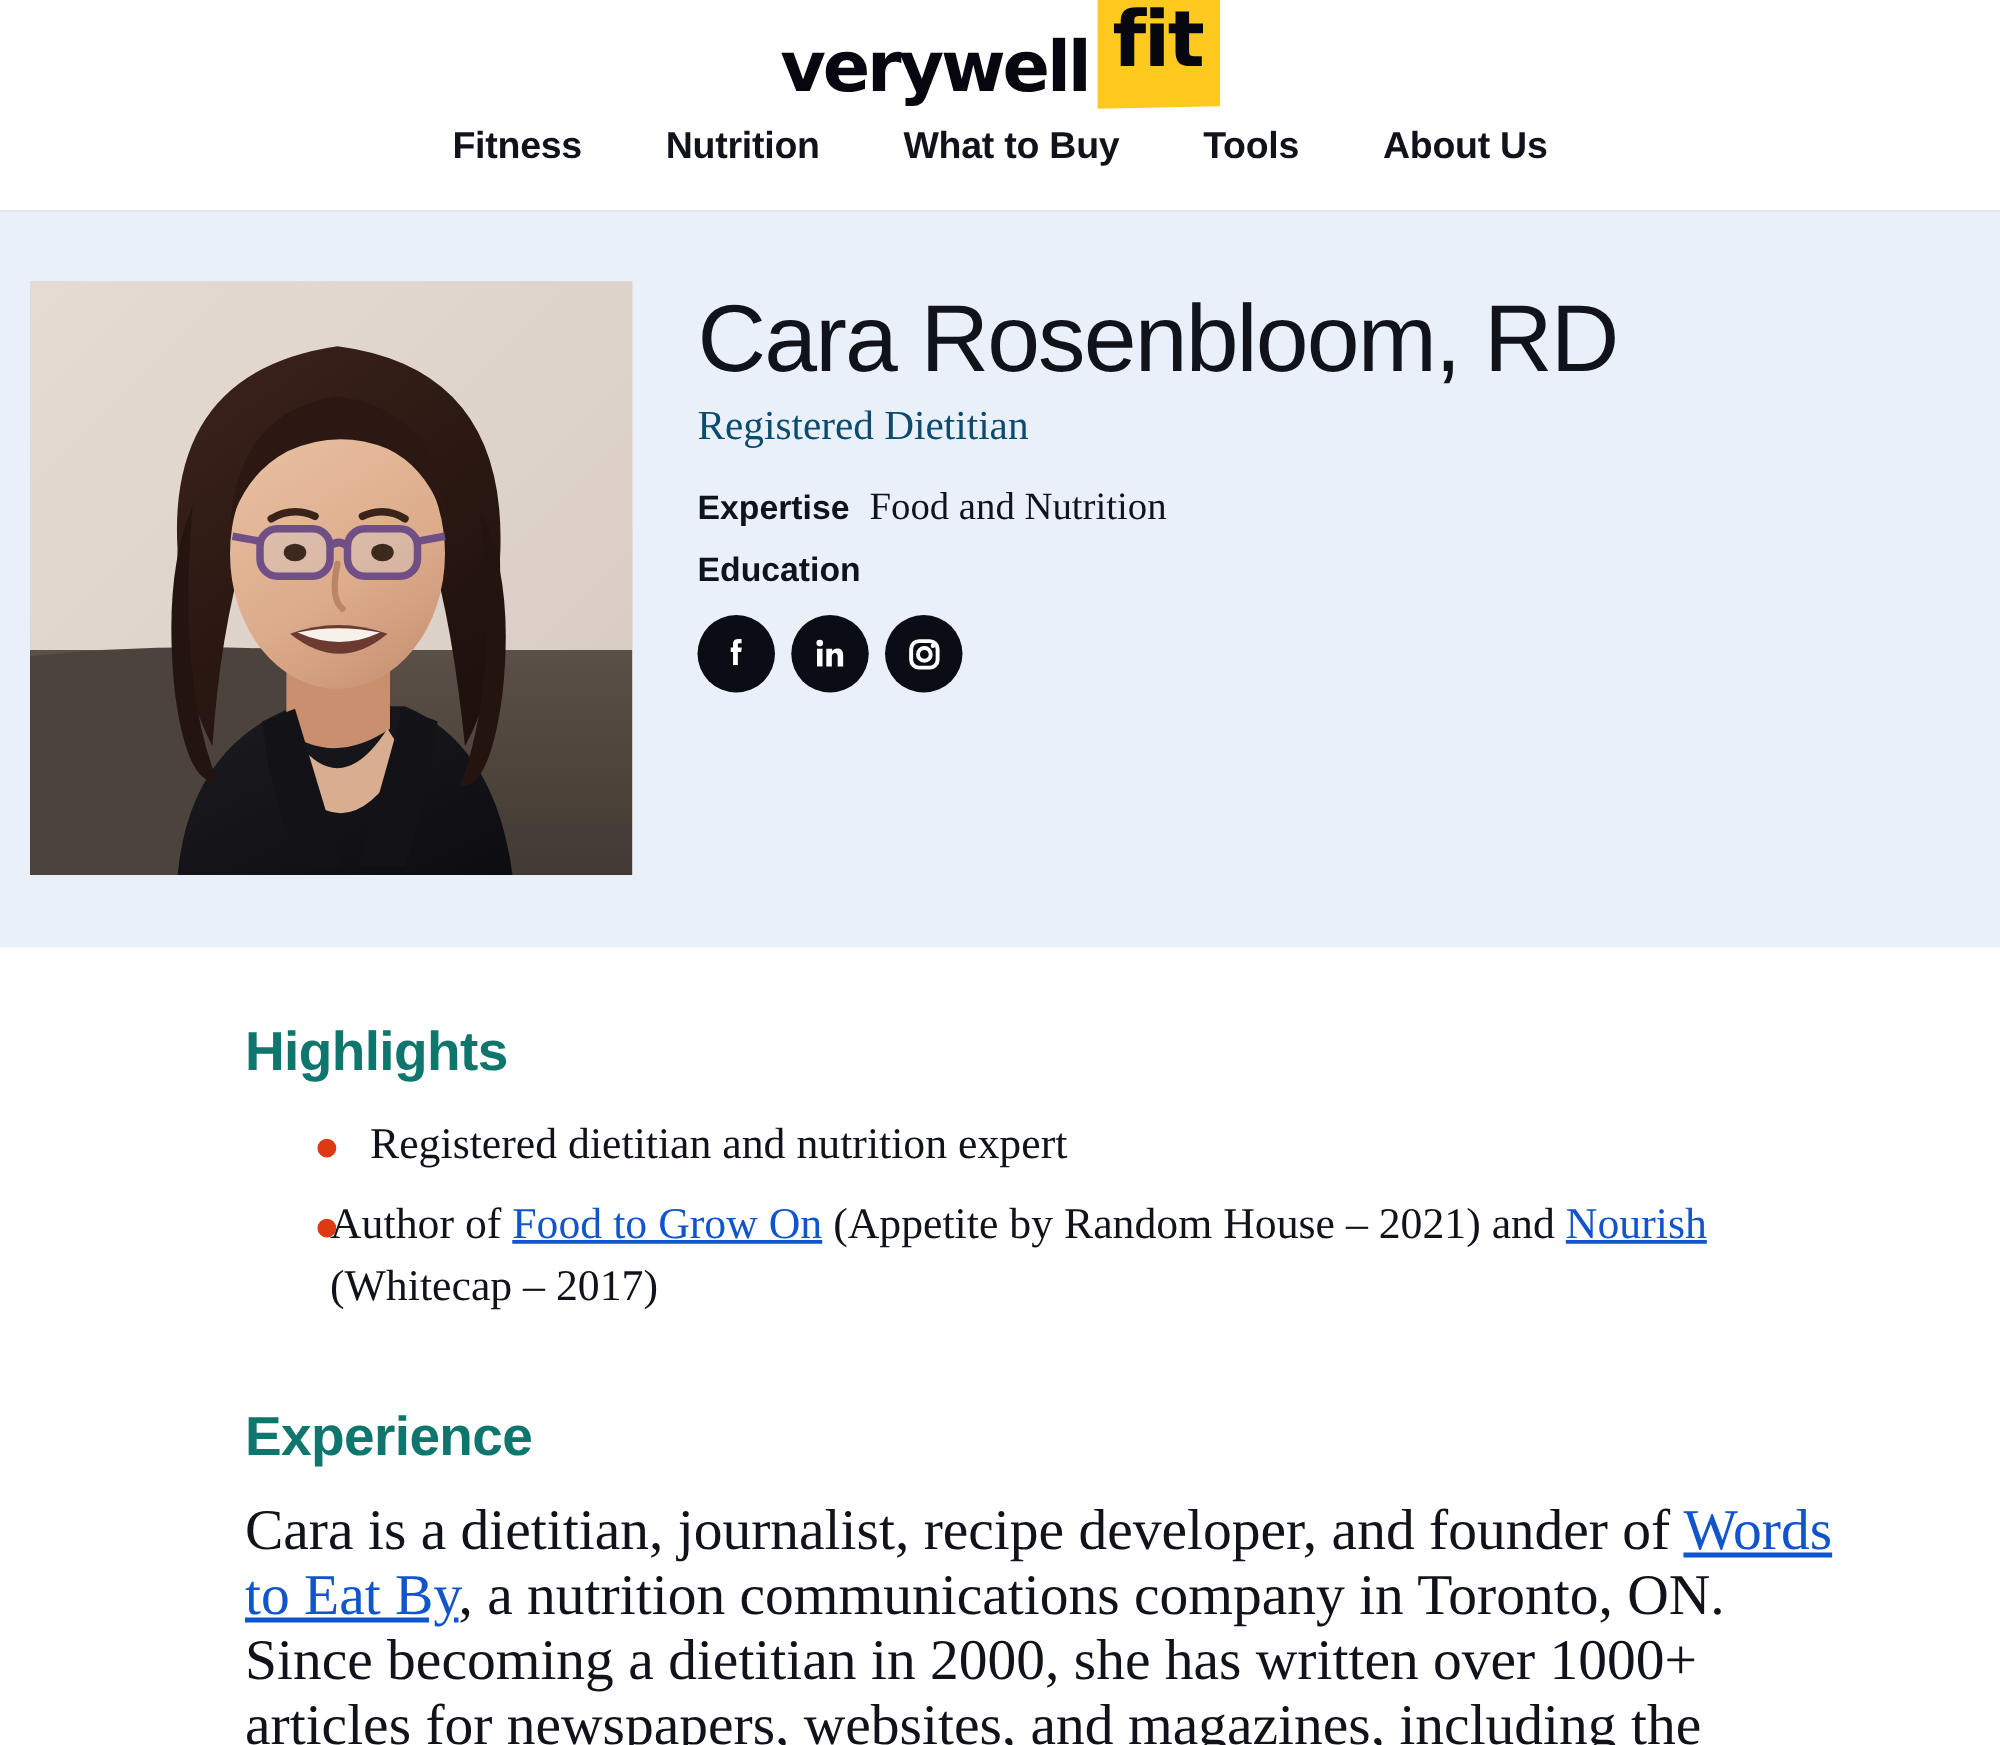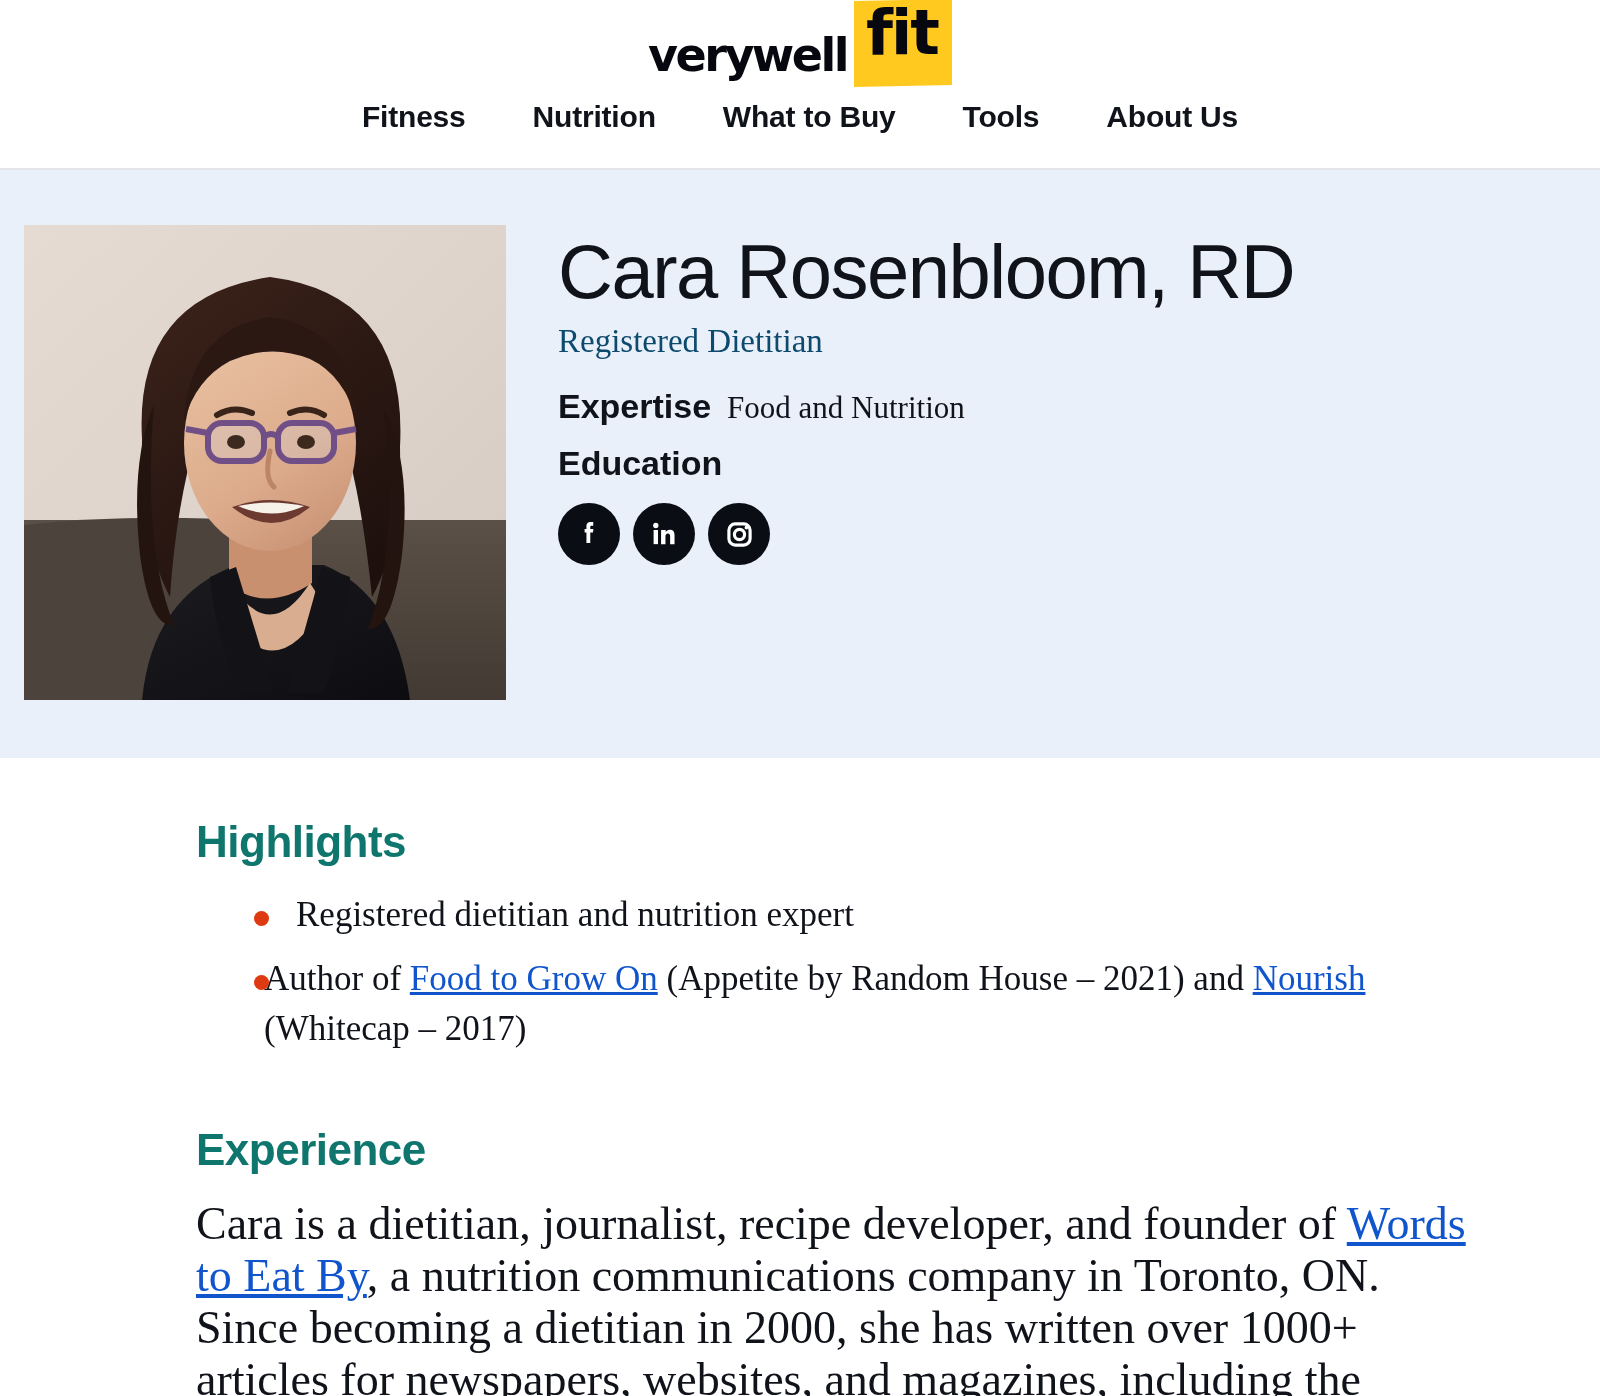--- a/index.html
+++ b/index.html
@@ -26,21 +26,21 @@
   .logo-wrap {
     display: flex;
     align-items: flex-end;
     justify-content: center;
     padding-top: 6px;
     height: 86px;
   }
   .logo-word {
     font-family: "DejaVu Sans", sans-serif;
     font-weight: bold;
-    font-size: 46px;
+    font-size: 56px;
     letter-spacing: -2.5px;
     color: #07080f;
     line-height: 62px;
   }
   .logo-fit-box {
     background: #FFC91F;
     margin-left: 7px;
     padding: 2px 14px 6px 12px;
     line-height: 62px;
     transform: skewY(-1.2deg);
@@ -116,21 +116,21 @@
     margin: 0 0 26px 0;
   }
   .meta-row {
     display: flex;
     align-items: baseline;
     margin-bottom: 18px;
   }
   .meta-label {
     font-family: "Liberation Sans", sans-serif;
     font-weight: bold;
-    font-size: 34px;
+    font-size: 27px;
     color: #10131a;
     white-space: nowrap;
   }
   .meta-value {
     font-family: "Liberation Serif", serif;
     font-size: 31px;
     color: #10131a;
     margin-left: 16px;
     white-space: nowrap;
   }

